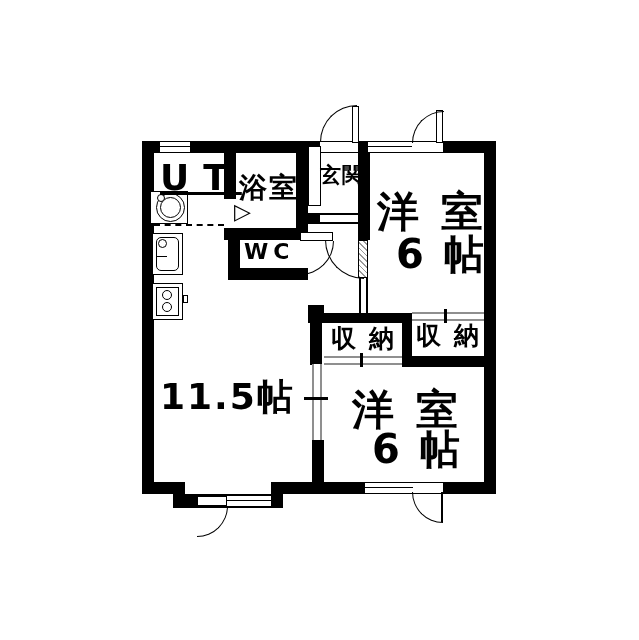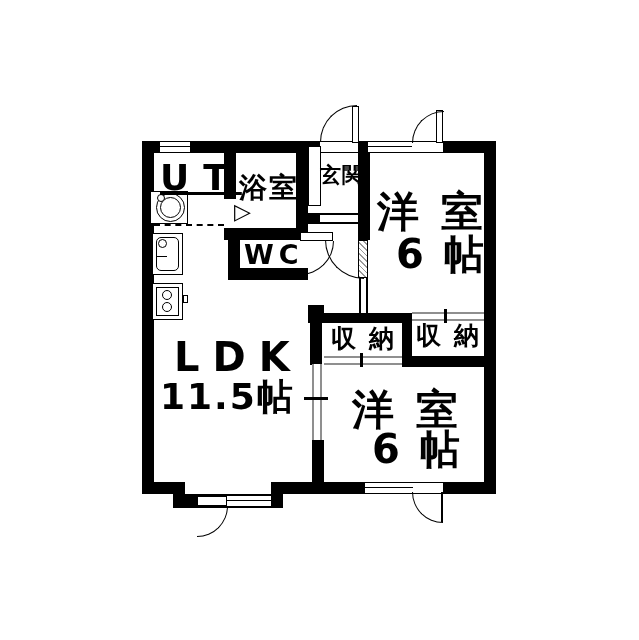--- a/index.html
+++ b/index.html
@@ -118,27 +118,26 @@
   <div class="fixture" style="left:156px;top:287px;width:23px;height:29px;border-width:1px;"></div>
   <div class="fixture round" style="left:162px;top:290px;width:10px;height:10px;border-width:1px;"></div>
   <div class="fixture round" style="left:162px;top:302px;width:10px;height:10px;border-width:1px;"></div>
   <div class="fixture" style="left:183px;top:295px;width:5px;height:8px;border-width:1px;"></div>
 
   <div class="fixture" style="left:308px;top:146px;width:13px;height:60px;border-width:1px;"></div>
 
   <div class="label" style="left:160px;top:160px;font-size:36px;letter-spacing:14px;text-decoration:underline;">UT</div>
   <div class="label" style="left:239px;top:174px;font-size:28px;letter-spacing:2px;">浴室</div>
   <div class="label" style="left:320px;top:165px;font-size:21px;letter-spacing:1px;">玄関</div>
-  <div class="label" style="left:244px;top:241px;font-size:27px;letter-spacing:5px;">WC</div>
+  <div class="label" style="left:244px;top:241px;font-size:22px;letter-spacing:5px;">WC</div>
 
   <div class="label" style="left:377px;top:191px;font-size:42px;letter-spacing:22px;">洋室</div>
   <div class="label" style="left:396px;top:234px;font-size:40px;letter-spacing:20px;">6帖</div>
 
   <div class="label" style="left:331px;top:326px;font-size:25px;letter-spacing:13px;">収納</div>
   <div class="label" style="left:416px;top:323px;font-size:25px;letter-spacing:13px;">収納</div>
 
-  <div class="label" style="left:174px;top:337px;font-size:40px;letter-spacing:13px;">LDK</div>
   <div class="label" style="left:160px;top:379px;font-size:36px;letter-spacing:2px;">11.5帖</div>
 
   <div class="label" style="left:352px;top:389px;font-size:42px;letter-spacing:22px;">洋室</div>
   <div class="label" style="left:372px;top:429px;font-size:40px;letter-spacing:20px;">6帖</div>
 
 </div>
 
 </body></html>

